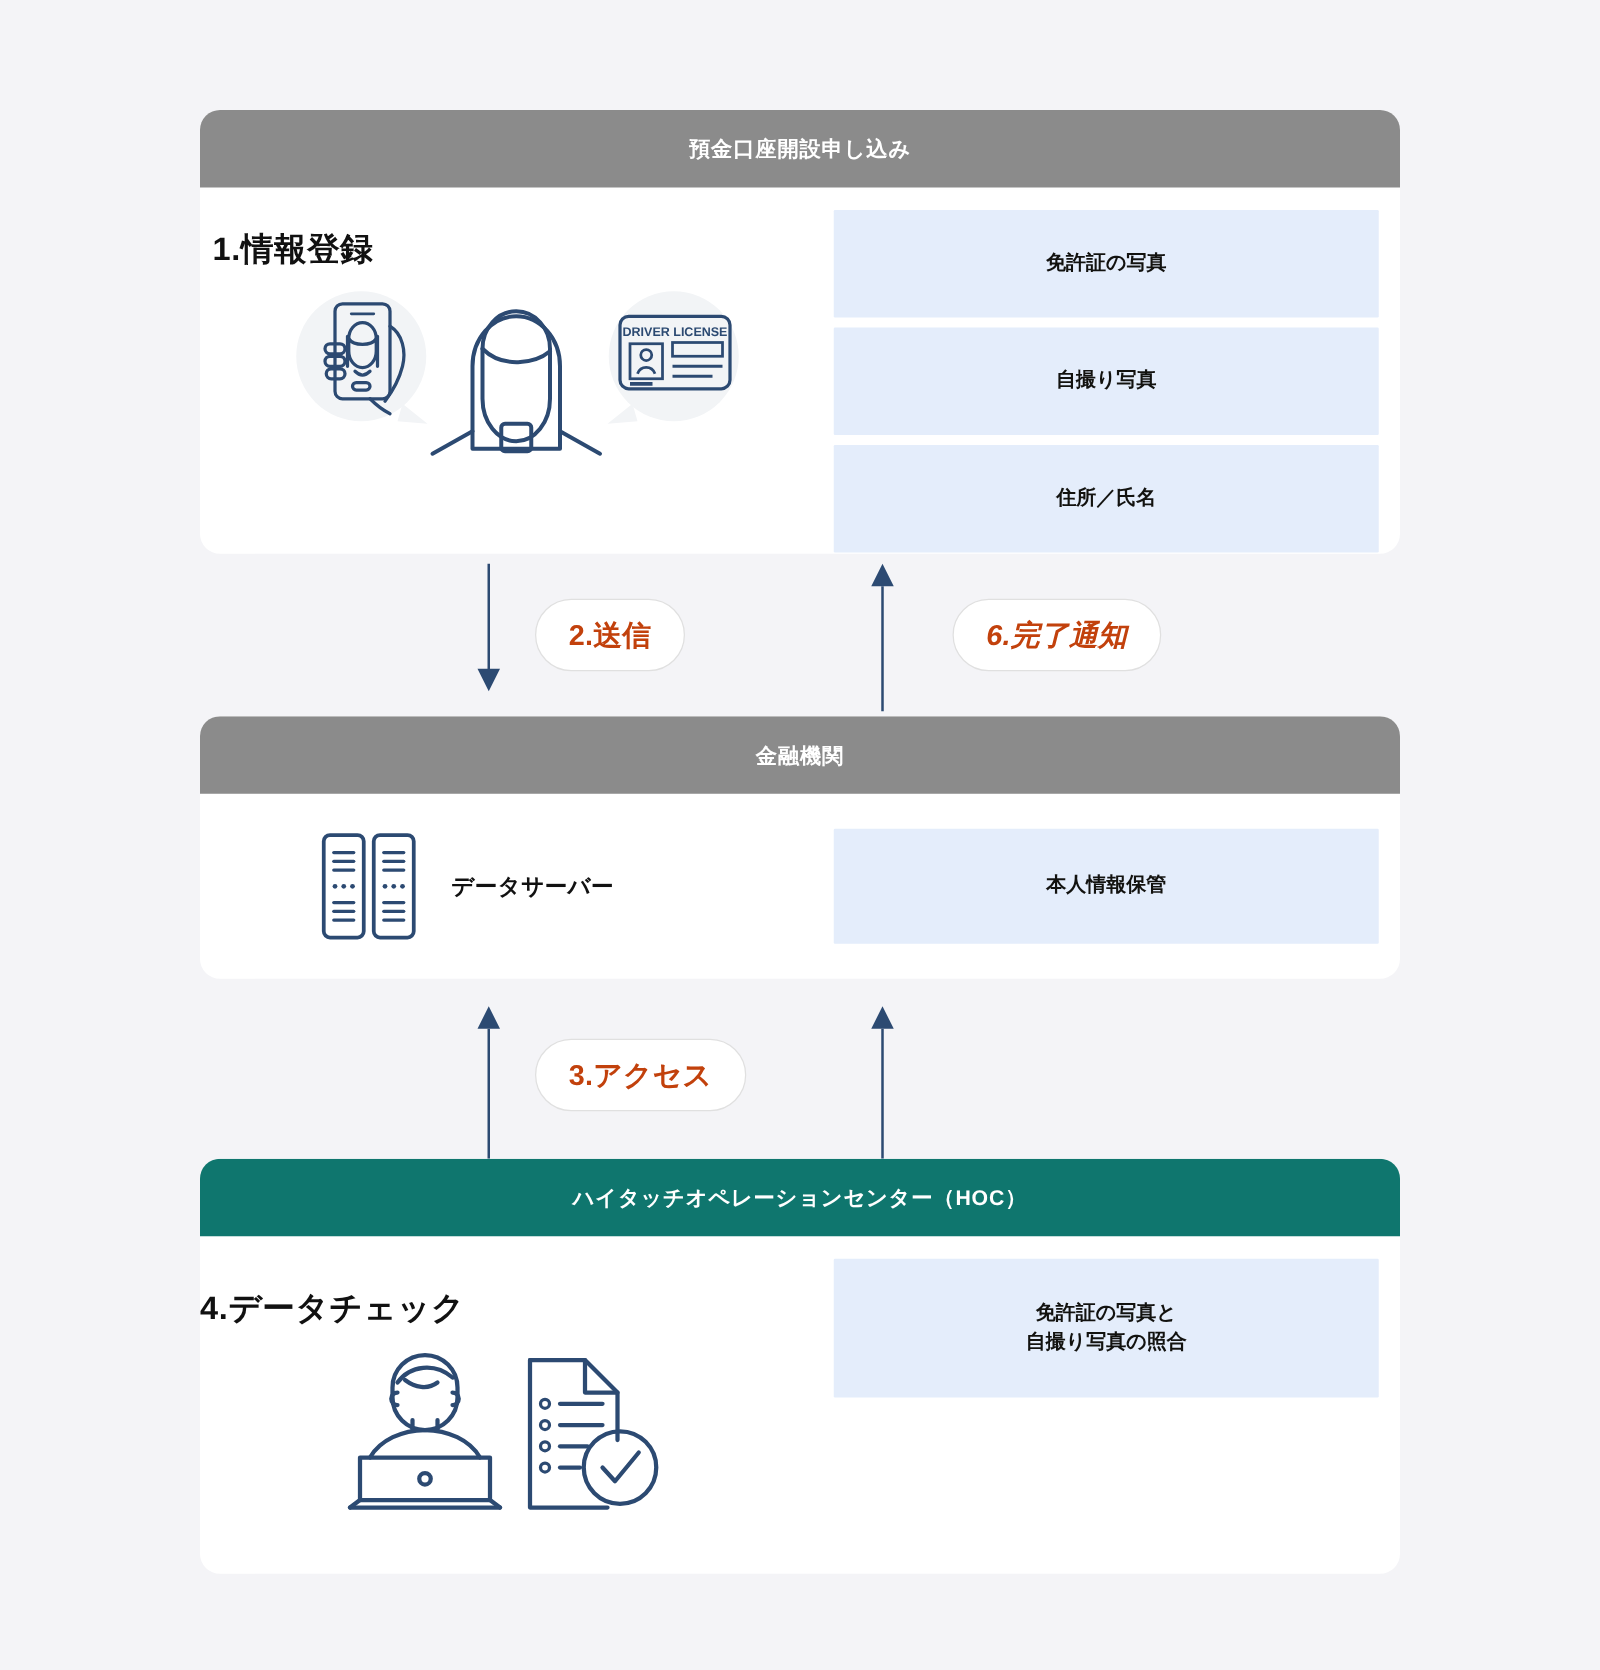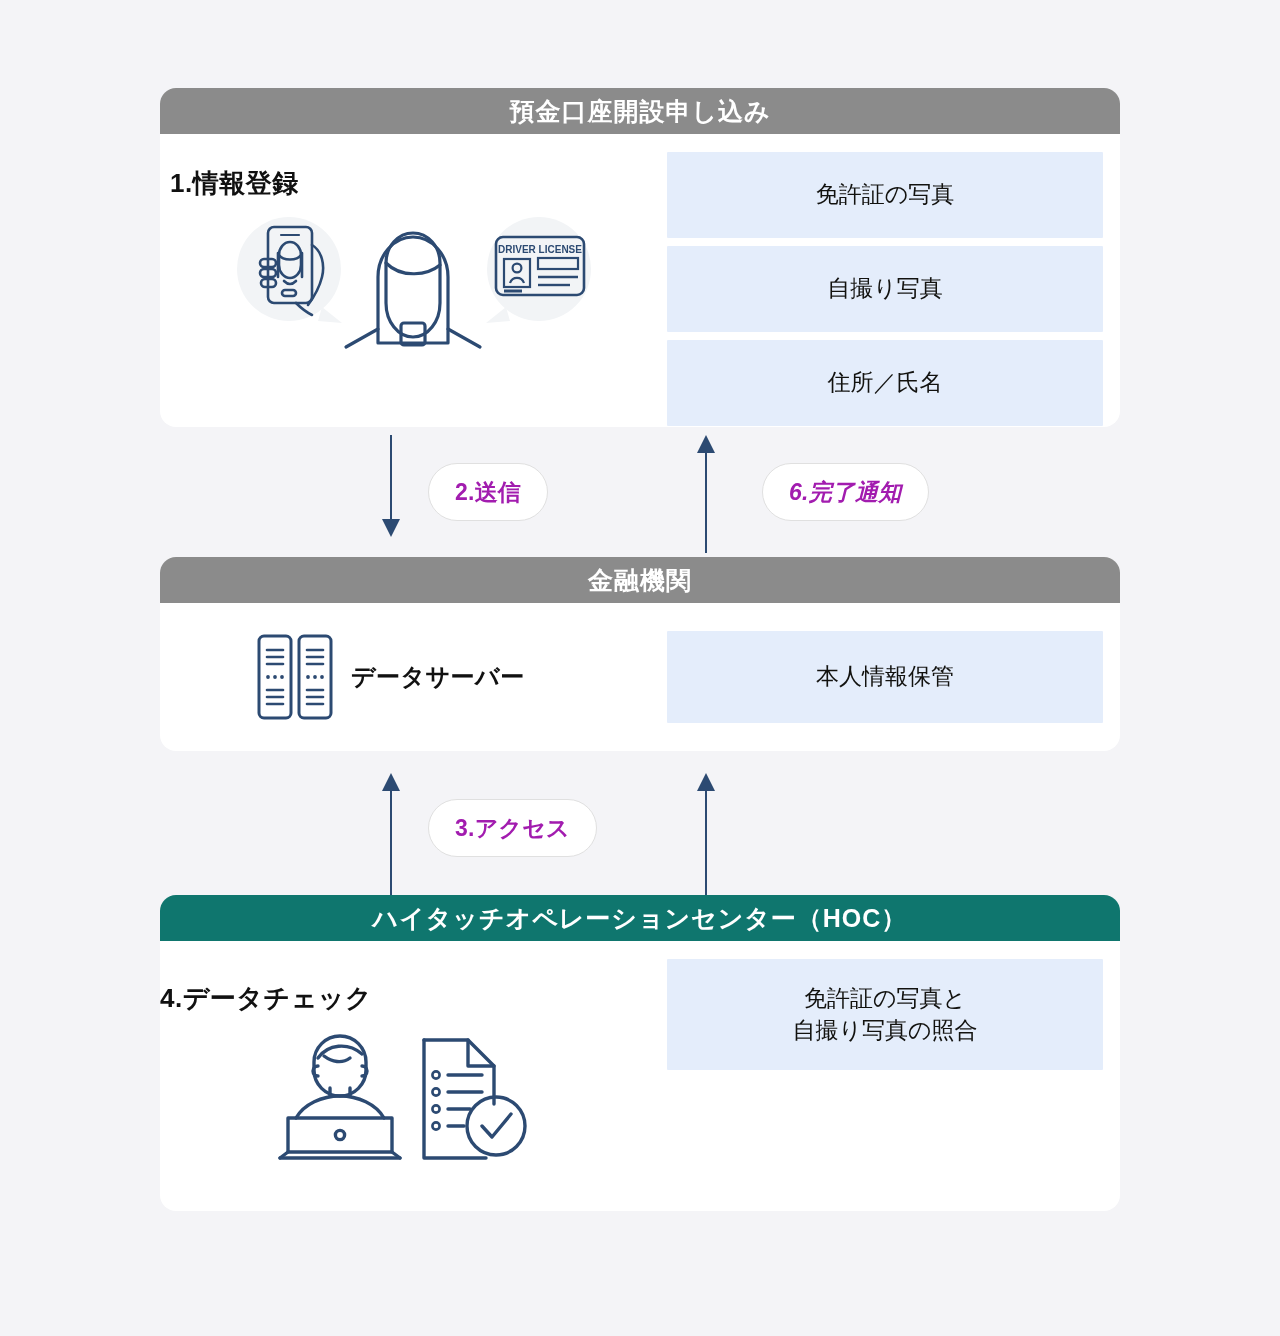--- a/index.html
+++ b/index.html
@@ -26,26 +26,26 @@
   
   .card {
     width: 960px;
     background: #ffffff;
     border-radius: 16px;
     overflow: hidden;
     position: relative;
   }
 
   .card-header {
-    height: 46px;
+    height: 62px;
     display: flex;
     align-items: center;
     justify-content: center;
     color: #ffffff;
-    font-size: 25px;
+    font-size: 17px;
     font-weight: bold;
     letter-spacing: 0.04em;
   }
   .card-header.gray { background: #8b8b8b; }
   .card-header.blue { background: #0f766e; }
 
   .card-body {
     display: flex;
     align-items: flex-start;
     padding: 0;
@@ -61,22 +61,22 @@
     flex: 1 1 auto;
     padding: 18px 17px 18px 0;
     display: flex;
     flex-direction: column;
     gap: 8px;
   }
 
   .info-block {
     background: #e4edfb;
     color: #12120f;
-    font-size: 23px;
-    font-weight: 400;
+    font-size: 16px;
+    font-weight: 700;
     display: flex;
     align-items: center;
     justify-content: center;
     text-align: center;
     line-height: 1.38;
     border-radius: 1px;
   }
 
   .step-title {
     font-size: 26px;
@@ -96,24 +96,24 @@
   
   .sec2-body { height: 148px; }
   .sec2-left {
     display: flex;
     align-items: center;
     height: 148px;
     padding-left: 95px;
     box-sizing: border-box;
   }
   .sec2-left .label {
-    font-size: 24px;
+    font-size: 18px;
     font-weight: bold;
     color: #111111;
-    margin-left: 16px;
+    margin-left: 26px;
     letter-spacing: 0.02em;
   }
   .sec2-right { justify-content: center; height: 148px; box-sizing: border-box; }
   .sec2-right .info-block { height: 92px; }
 
   
   .sec3-body { height: 270px; }
   .sec3-left { padding-top: 40px; }
   .sec3-illus { margin-top: 6px; display: flex; justify-content: center; }
   .sec3-right .info-block { height: 111px; }
@@ -145,21 +145,21 @@
     background: #ffffff;
     border: 1px solid #e0e0e0;
     border-radius: 40px;
     height: 58px;
     display: flex;
     align-items: center;
     justify-content: center;
     padding: 0 26px;
     font-size: 23px;
     font-weight: bold;
-    color: #a21caf;
+    color: #c2410c;
     box-sizing: border-box;
     white-space: nowrap;
     letter-spacing: 0.01em;
   }
 
   
   svg { display: block; }
 </style>
 </head>
 <body>

